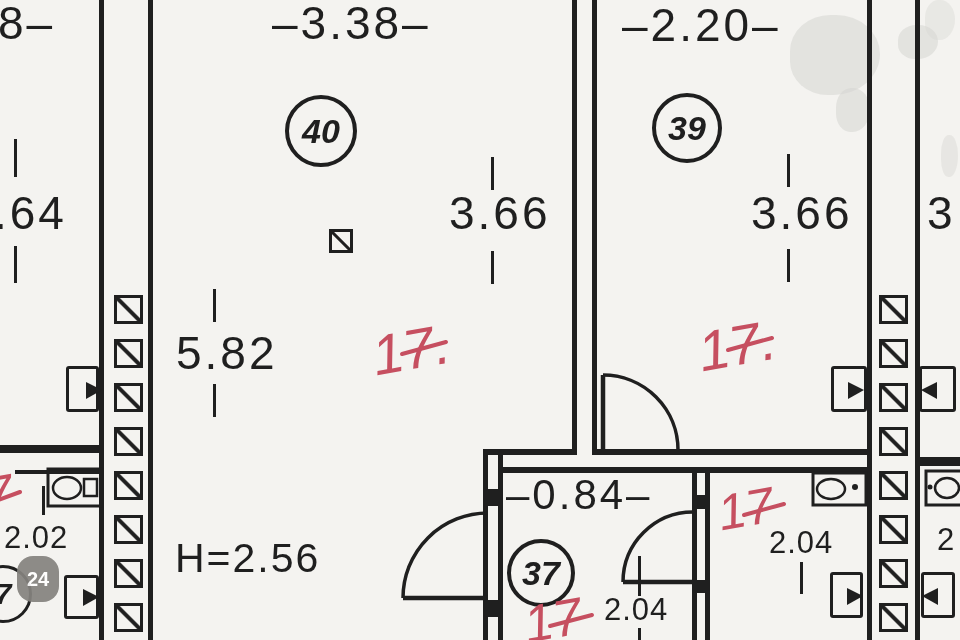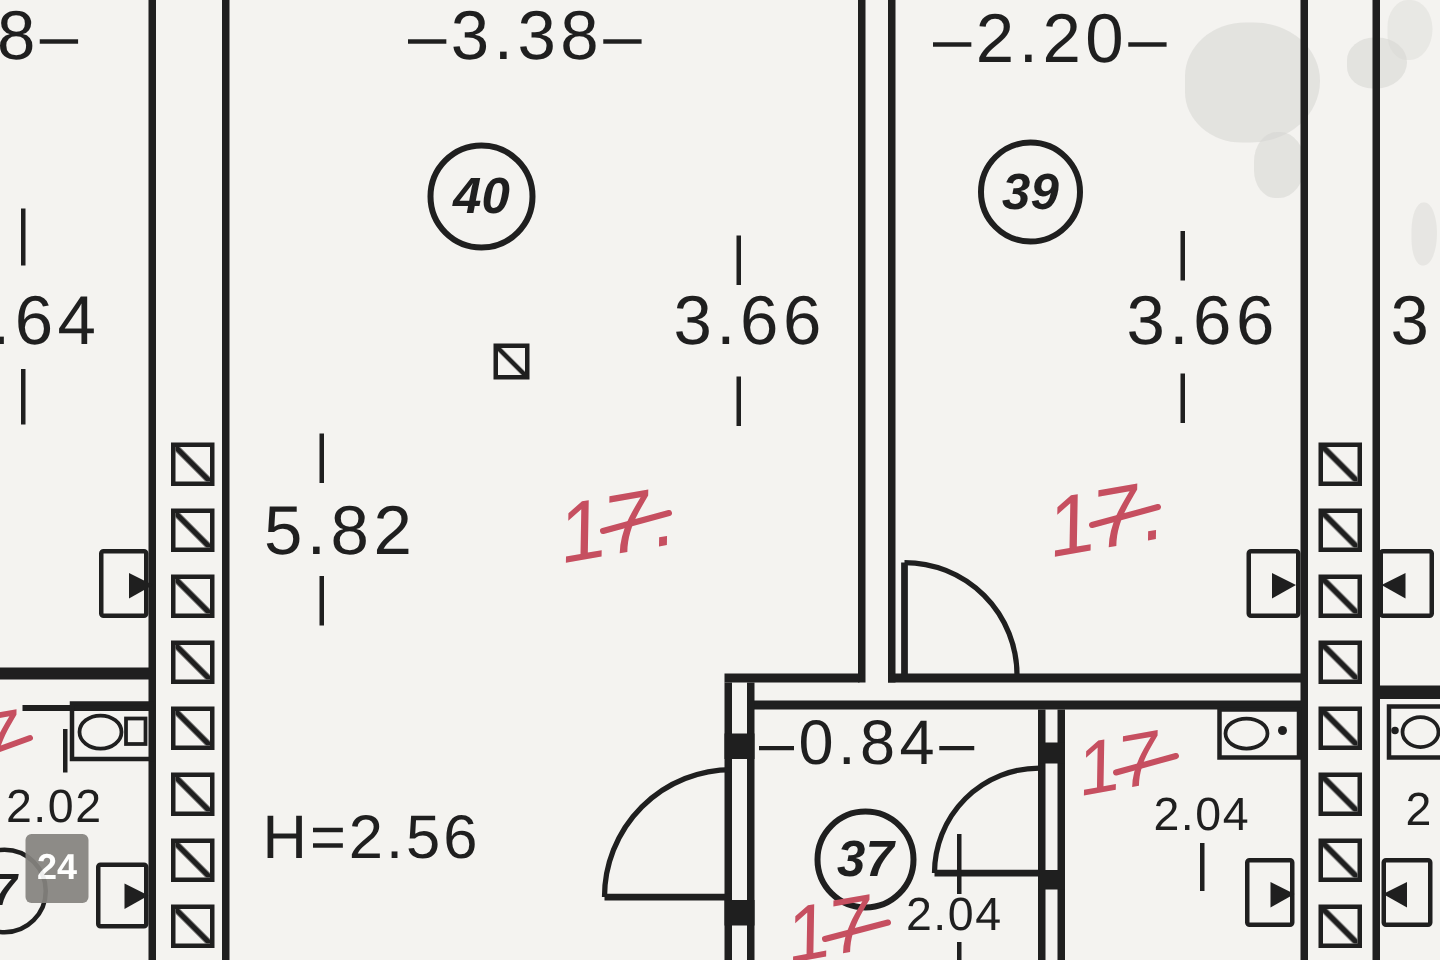--- a/index.html
+++ b/index.html
@@ -18,23 +18,23 @@
     display:flex;align-items:center;justify-content:center;
     font-style:italic;font-weight:700;font-size:34px;color:var(--ink,#1f1f1f);}
   .red{position:absolute;font-style:italic;font-weight:400;font-size:56px;line-height:1;
     color:var(--red,#c64f60);transform:rotate(-10deg);white-space:nowrap;}
   .box{position:absolute;border:3px solid var(--ink,#1f1f1f);border-radius:3px;}
   .jamb{position:absolute;background:var(--ink,#1f1f1f);}
   .hatch{position:absolute;border:3px solid var(--ink,#1f1f1f);
     background:linear-gradient(45deg,transparent 42%,var(--ink,#1f1f1f) 46%,var(--ink,#1f1f1f) 54%,transparent 58%);}
   .blob{position:absolute;background:#d6d6d2;border-radius:48% 52% 55% 45%;opacity:.55;}
   #linework{position:absolute;left:0;top:0;pointer-events:none;}
-  .wm{position:absolute;left:17px;top:556px;width:42px;height:46px;border-radius:4px;
+  .wm{position:absolute;left:17px;top:556px;width:42px;height:46px;border-radius:16px;
     background:var(--wm,#85837f);opacity:.92;display:flex;align-items:center;justify-content:center;
-    font-weight:700;font-size:24px;color:#fff;}
+    font-weight:700;font-size:20px;color:#fff;}
 </style>
 </head>
 <body>
 
 <div id="stage" style="--ink: #1f1f1f; --red: #c64f60; --paper: #f4f3f0; --wm: #85837f;">
 
   <div class="blob" style="left:790px;top:15px;width:90px;height:80px;"></div>
   <div class="blob" style="left:836px;top:88px;width:34px;height:44px;"></div>
   <div class="blob" style="left:898px;top:25px;width:40px;height:34px;"></div>
   <div class="blob" style="left:941px;top:135px;width:17px;height:42px;opacity:.45;"></div>
@@ -131,21 +131,21 @@
   <div class="dim" style="left:176px;top:330px;">5.82</div>
   <div class="dim mid" style="left:506px;top:474px;">–0.84–</div>
   <div class="dim small" style="left:604px;top:594px;">2.04</div>
   <div class="dim small" style="left:769px;top:527px;">2.04</div>
   <div class="dim small" style="left:4px;top:522px;">2.02</div>
   <div class="dim small" style="left:937px;top:524px;">2</div>
   <div class="dim h" style="left:175px;top:538px;">H=2.56</div>
 
   <div class="roomnum" style="left:285px;top:95px;width:64px;height:64px;">40</div>
   <div class="roomnum" style="left:652px;top:93px;width:62px;height:62px;">39</div>
-  <div class="roomnum" style="left:543px;top:539px;width:60px;height:60px;">37</div>
+  <div class="roomnum" style="left:507px;top:539px;width:60px;height:60px;">37</div>
   <div class="roomnum" style="left:-26px;top:565px;width:52px;height:52px;font-size:30px;border-width:3.5px;">7</div>
 
   <div class="red" style="left:372px;top:322px;">17.</div>
   <div class="red" style="left:698px;top:318px;">17.</div>
   <div class="red" style="left:718px;top:484px;font-size:50px;">17</div>
   <div class="red" style="left:524px;top:594px;font-size:52px;">17</div>
   <div class="red" style="left:-16px;top:468px;font-size:52px;">7</div>
 
   <div class="wm">
     <span>24</span>

